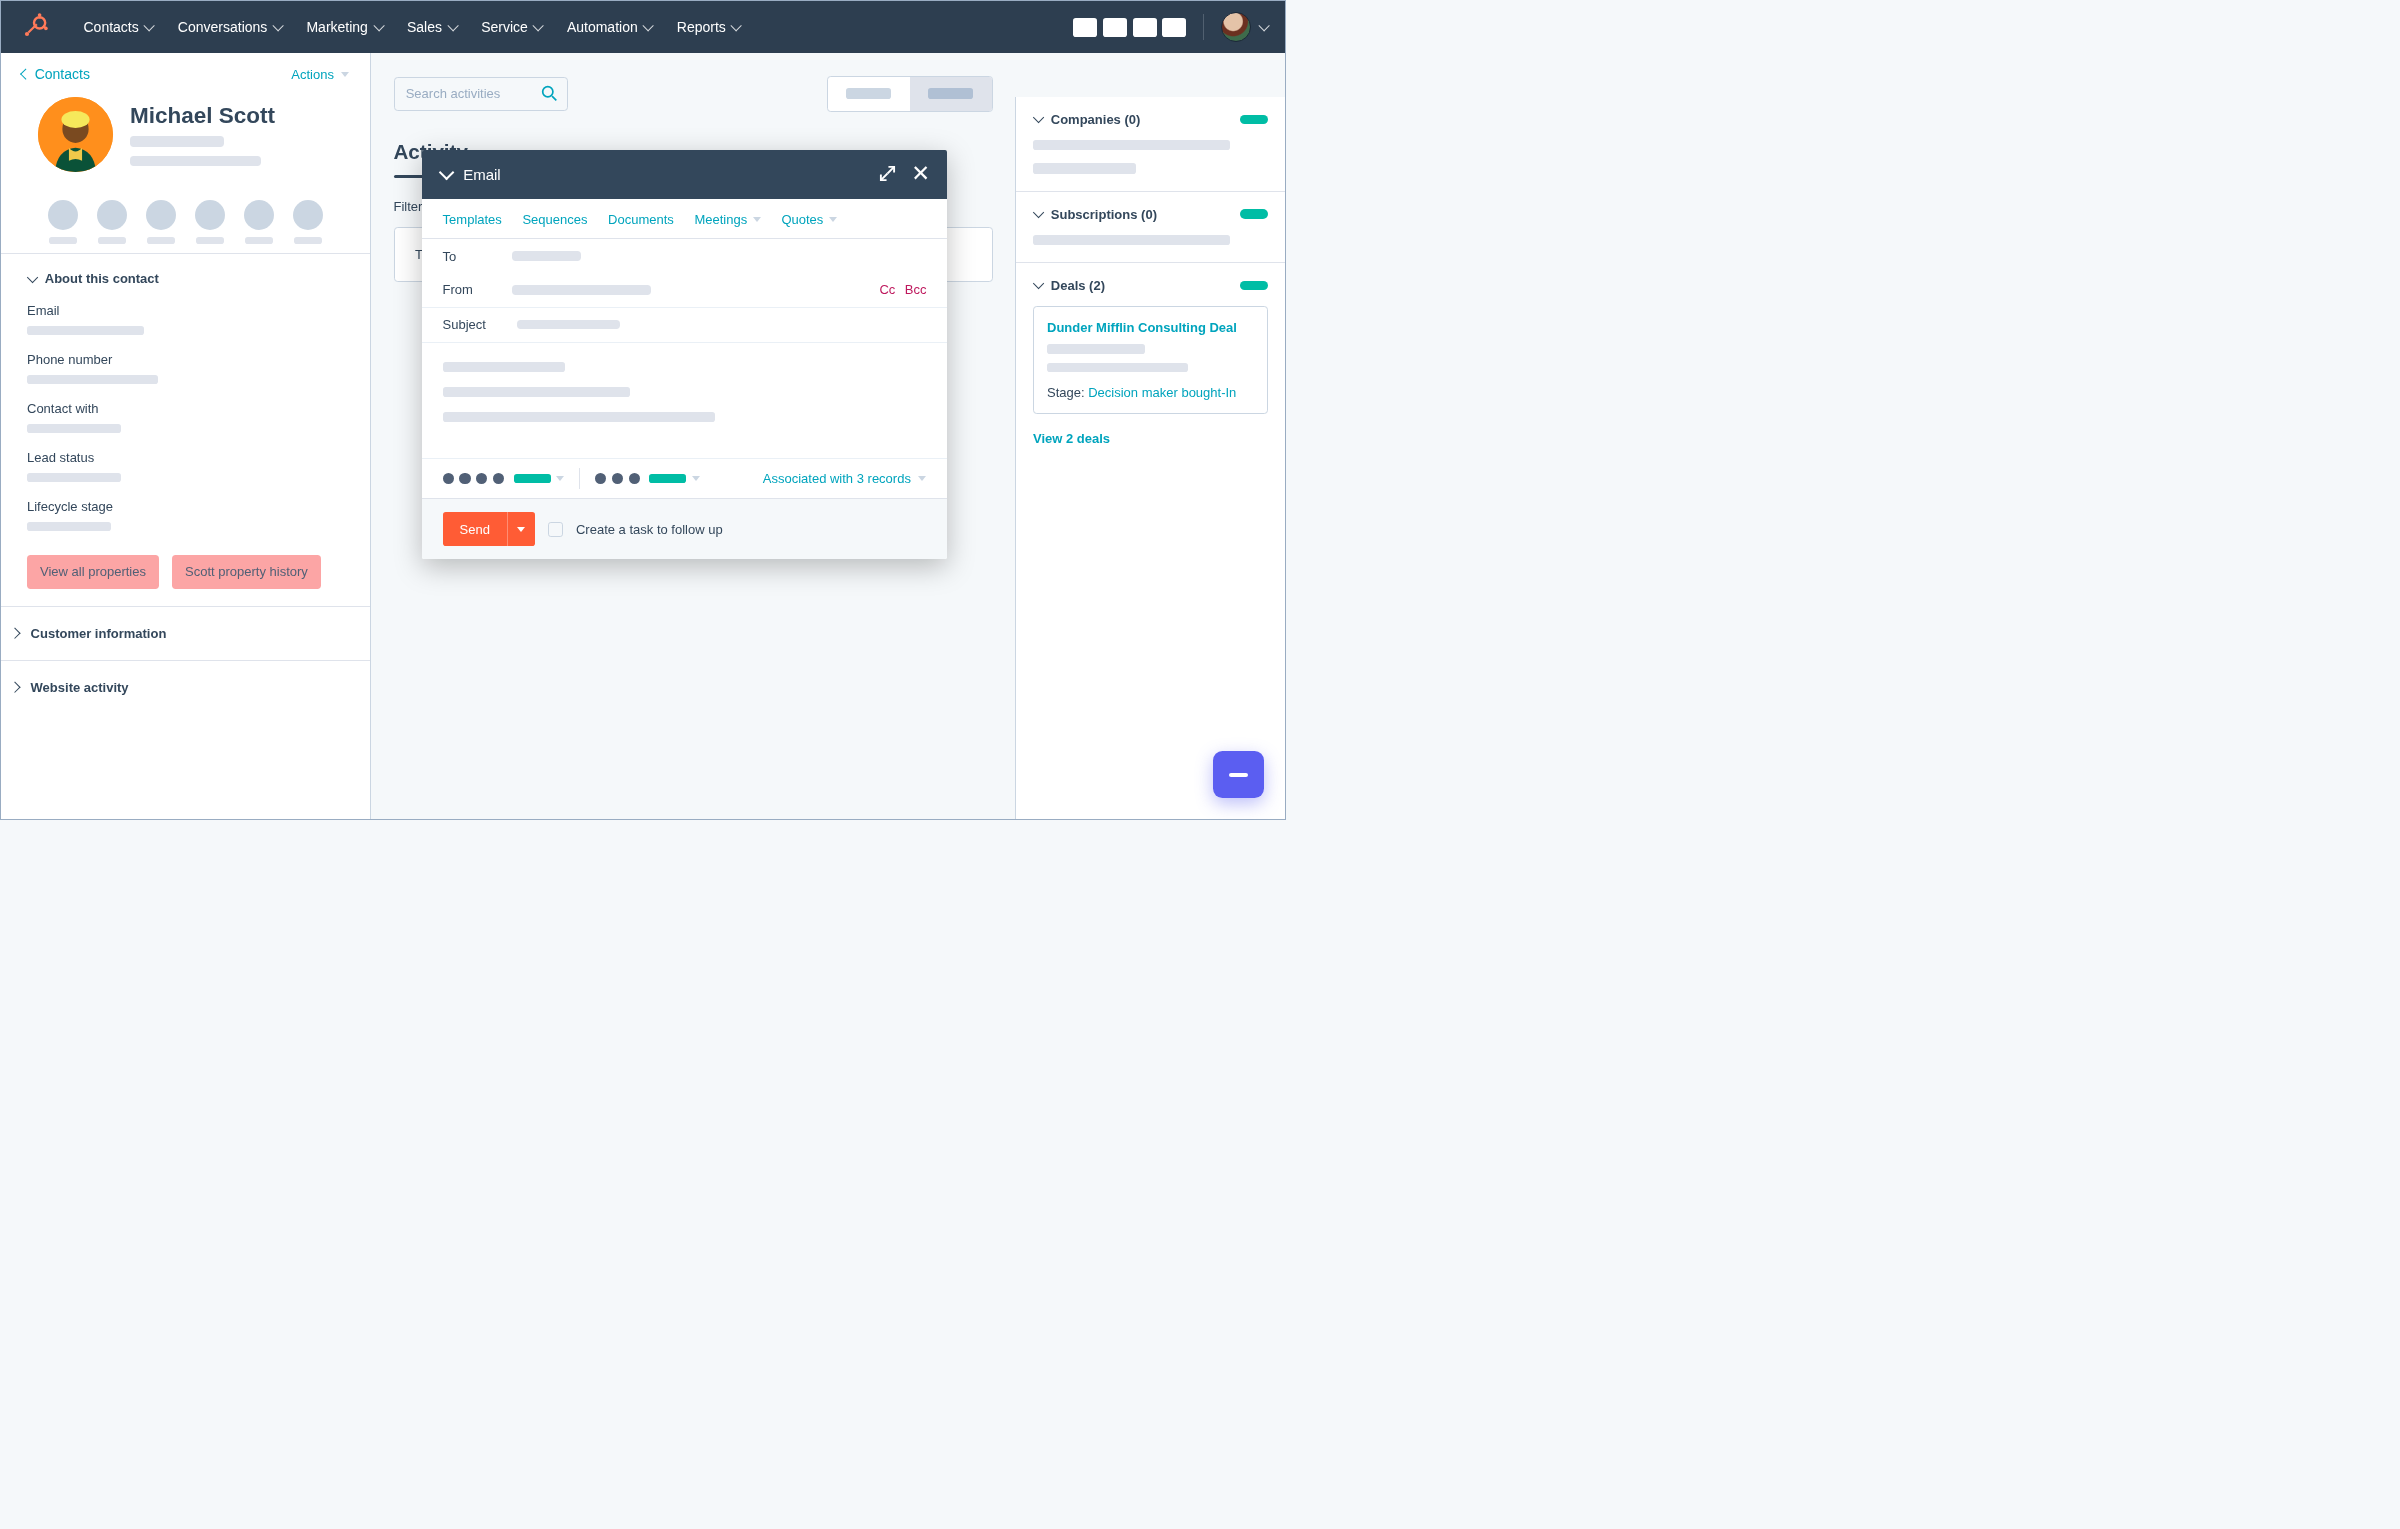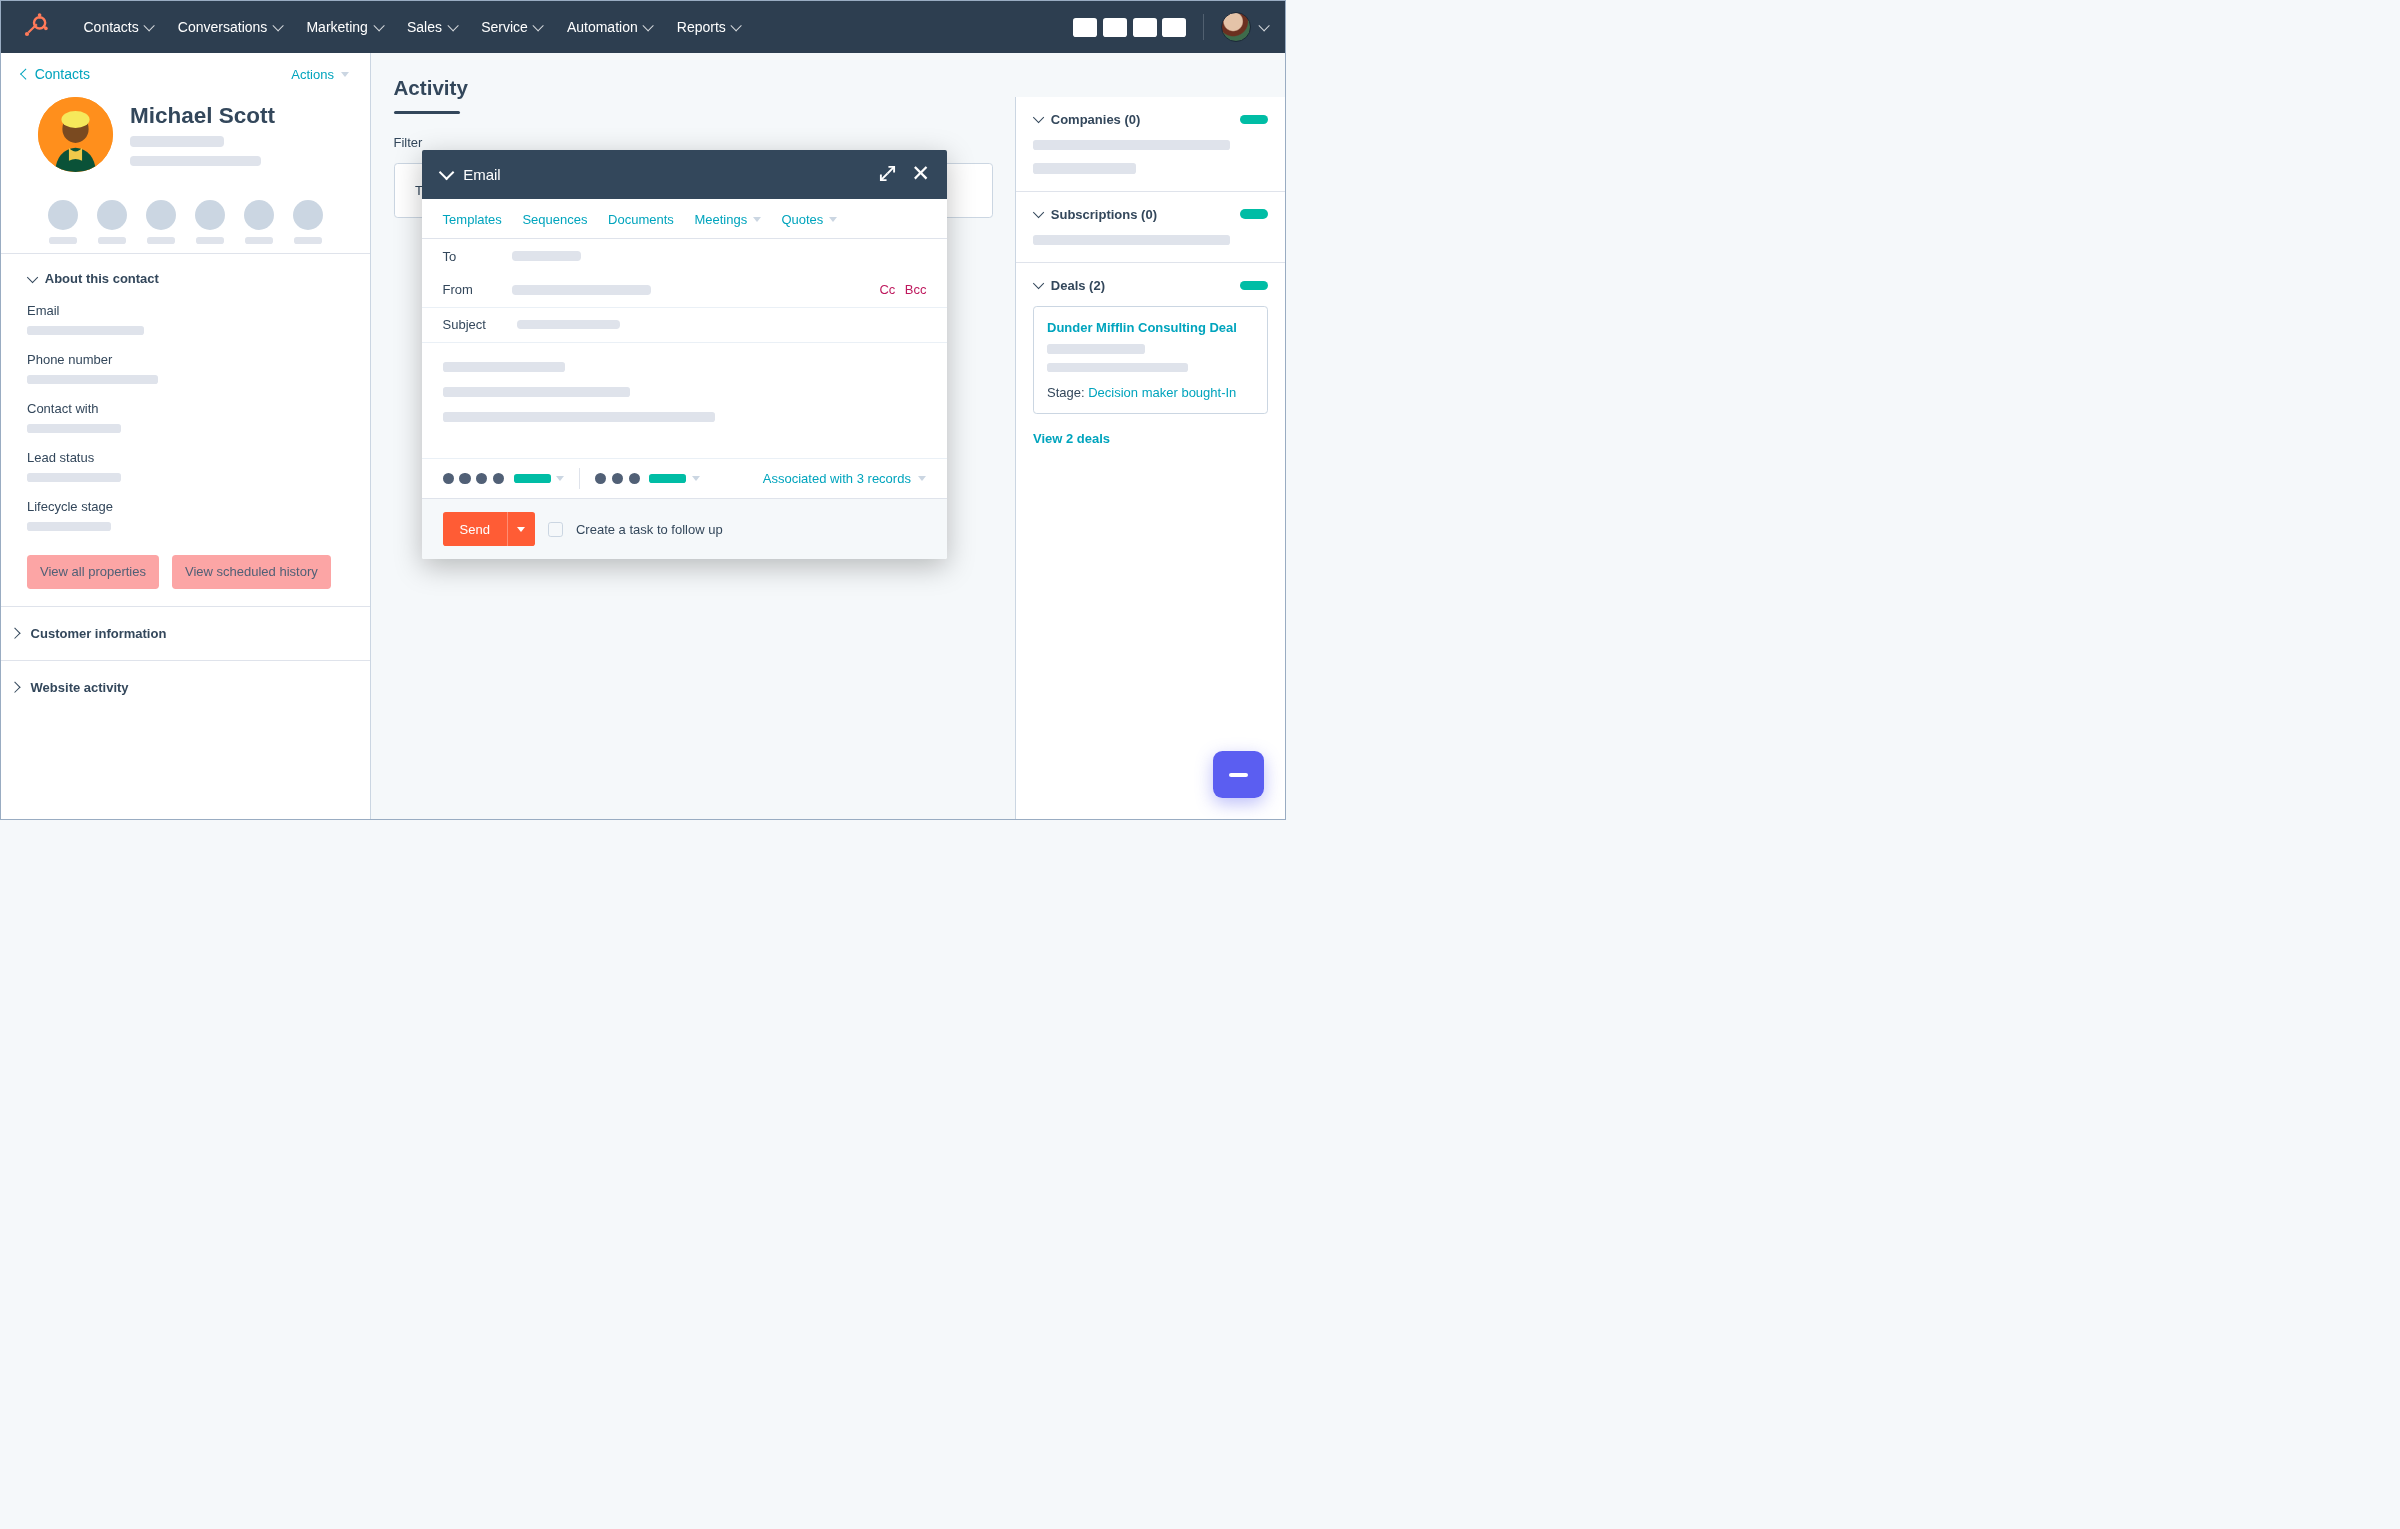--- a/index.html
+++ b/index.html
@@ -513,35 +513,54 @@
         <div class="field-ph" style="width:131px"></div>
         <div class="field-label">Contact with</div>
         <div class="field-ph" style="width:94px"></div>
         <div class="field-label">Lead status</div>
         <div class="field-ph" style="width:94px"></div>
         <div class="field-label">Lifecycle stage</div>
         <div class="field-ph" style="width:84px"></div>
 
         <div class="btn-row">
           <div class="btn-light">View all properties</div>
-          <div class="btn-light">View scheduled history</div>
+          <div class="btn-light">Scott property history</div>
         </div>
       </div>
 
       <div class="collapsible">
         <span class="chev-right"></span>
         <span>Customer information</span>
       </div>
       <div class="collapsible">
         <span class="chev-right"></span>
         <span>Website activity</span>
       </div>
     </div>
 
     <div class="middle">
+      <div class="act-bar">
+        <div class="search-wrap">
+          <input class="search-input" placeholder="Search activities" style="">
+          <span class="search-icon">
+            <svg width="17" height="17" viewBox="0 0 20 20">
+                <circle cx="8" cy="8" r="6" fill="none" stroke="#00a4bd" stroke-width="2"></circle>
+                <line x1="13" y1="13" x2="18" y2="18" stroke="#00a4bd" stroke-width="2"></line>
+              </svg>
+          </span>
+        </div>
+        <div class="toggle-group">
+          <div class="toggle-half">
+              <div class="toggle-ph"></div>
+            </div>
+          <div class="toggle-half active">
+              <div class="toggle-ph2"></div>
+            </div>
+        </div>
+      </div>
 
       <div class="act-heading">Activity</div>
       <div class="tabline"></div>
       <div class="filter-row">Filter</div>
       <div class="card">
         <span>Th</span>
       </div>
 
       <div class="modal">
         <div class="modal-header">

